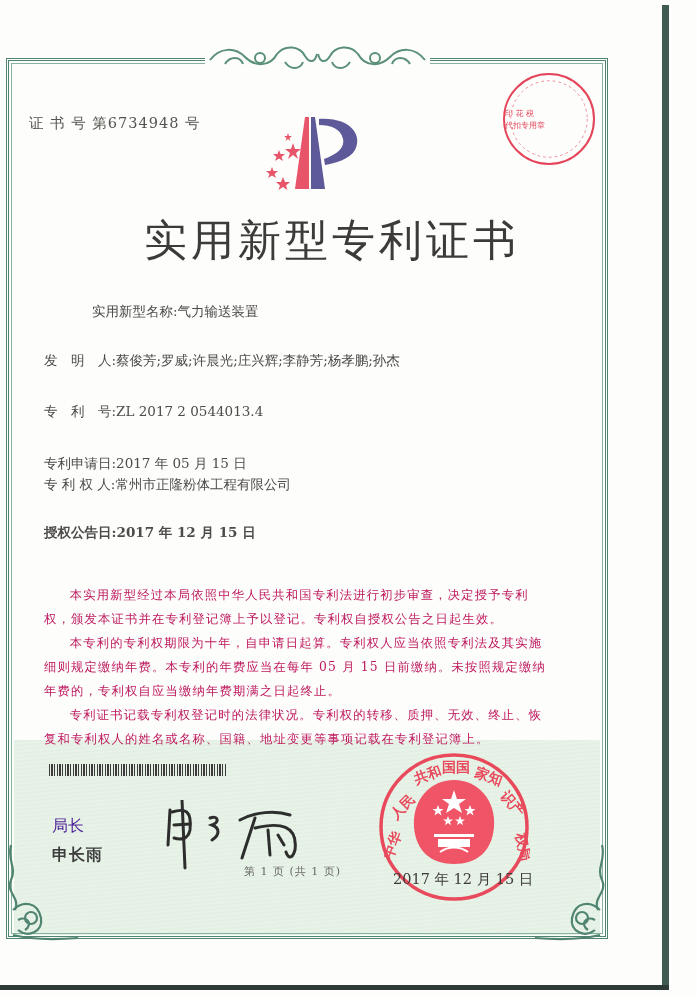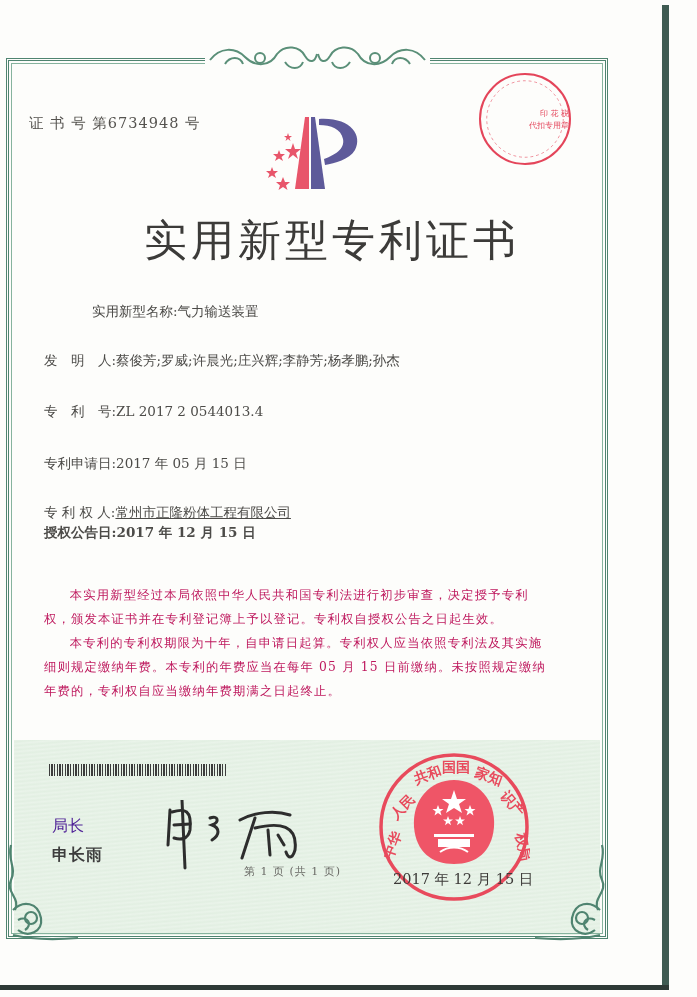--- a/index.html
+++ b/index.html
@@ -37,23 +37,23 @@
       position:absolute; width:80px; height:110px;
     }
     .cert-number {
       position:absolute; left:29px; top:114px; font-size:14.5px; letter-spacing:1px;
       color:#55534f;
     }
     .logo {
       position:absolute; left:255px; top:105px; width:120px; height:90px;
     }
     .tax-seal {
-      position:absolute; left:479px; top:73px; width:92px; height:92px;
+      position:absolute; left:503px; top:73px; width:92px; height:92px;
       border:2.5px solid #e4455a; border-radius:50%; box-sizing:border-box;
-      color:#e4455a; text-align:right;
+      color:#e4455a; text-align:left;
     }
     .tax-seal .ring-text {
       position:absolute; left:0; top:0; width:100%; height:100%;
     }
     .tax-seal .center-line1 {
       position:absolute; left:0; width:100%; top:33px; font-size:8px;
     }
     .tax-seal .center-line2 {
       position:absolute; left:0; width:100%; top:45px; font-size:8px;
     }
@@ -167,30 +167,31 @@
 </div>
 <div class="field" style="top:352px;">
   <span class="label">发　明　人:</span><span>蔡俊芳;罗威;许晨光;庄兴辉;李静芳;杨孝鹏;孙杰</span>
 </div>
 <div class="field" style="top:403px;">
   <span class="label">专　利　号:</span><span>ZL 2017 2 0544013.4</span>
 </div>
 <div class="field" style="top:455px;">
   <span class="label">专利申请日:</span><span>2017 年 05 月 15 日</span>
 </div>
-<div class="field" style="top:504px;text-decoration:underline;">
+<div class="field" style="top:476px;">
   <span class="label">专 利 权 人:</span><span>常州市正隆粉体工程有限公司</span>
 </div>
 <div class="field" style="top:524px;font-weight:bold;">
   <span class="label">授权公告日:</span><span>2017 年 12 月 15 日</span>
 </div>
 
 <div class="para" style="top:583px;">
   <p>本实用新型经过本局依照中华人民共和国专利法进行初步审查，决定授予专利权，颁发本证书并在专利登记簿上予以登记。专利权自授权公告之日起生效。</p>
   <p>本专利的专利权期限为十年，自申请日起算。专利权人应当依照专利法及其实施细则规定缴纳年费。本专利的年费应当在每年 05 月 15 日前缴纳。未按照规定缴纳年费的，专利权自应当缴纳年费期满之日起终止。</p>
+  <p>专利证书记载专利权登记时的法律状况。专利权的转移、质押、无效、终止、恢复和专利权人的姓名或名称、国籍、地址变更等事项记载在专利登记簿上。</p>
 </div>
 
 <div class="barcode"></div>
 
 <div class="director-title">局长</div>
 <div class="director-name">申长雨</div>
 
 <svg class="signature" viewBox="0 0 150 70">
   <g fill="none" stroke="#2d2d2d" stroke-width="3" stroke-linecap="round">
     <path d="M10 10 L8 45"></path>

